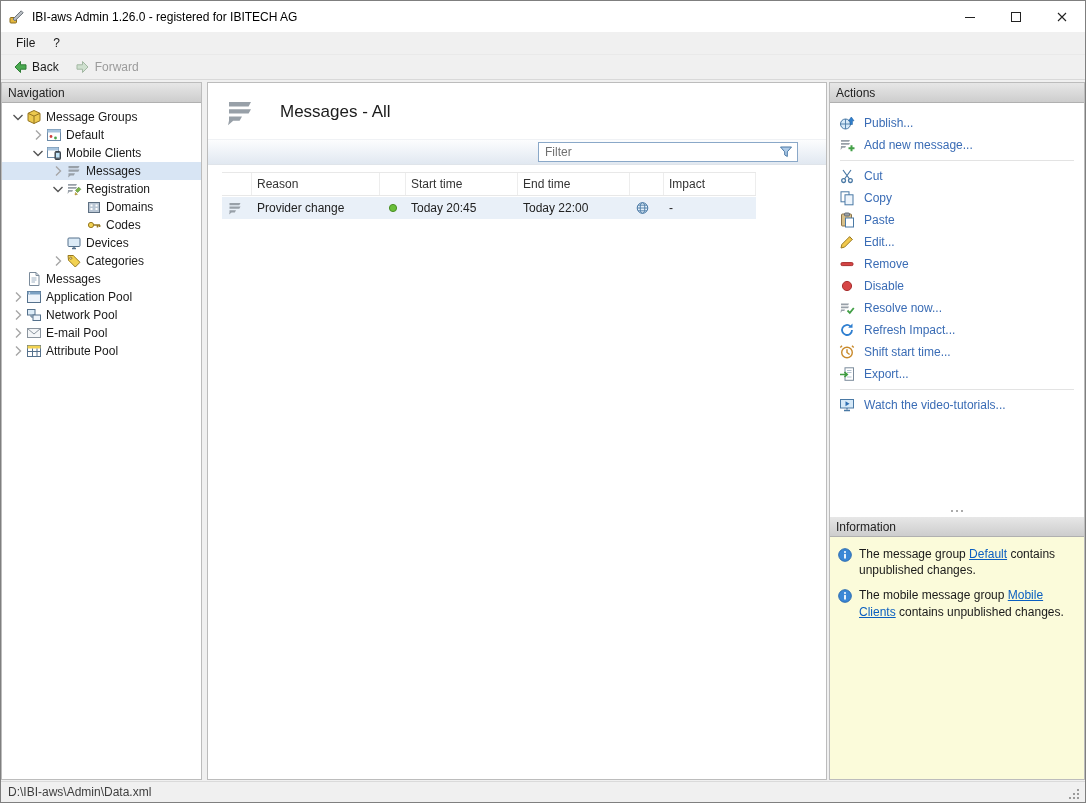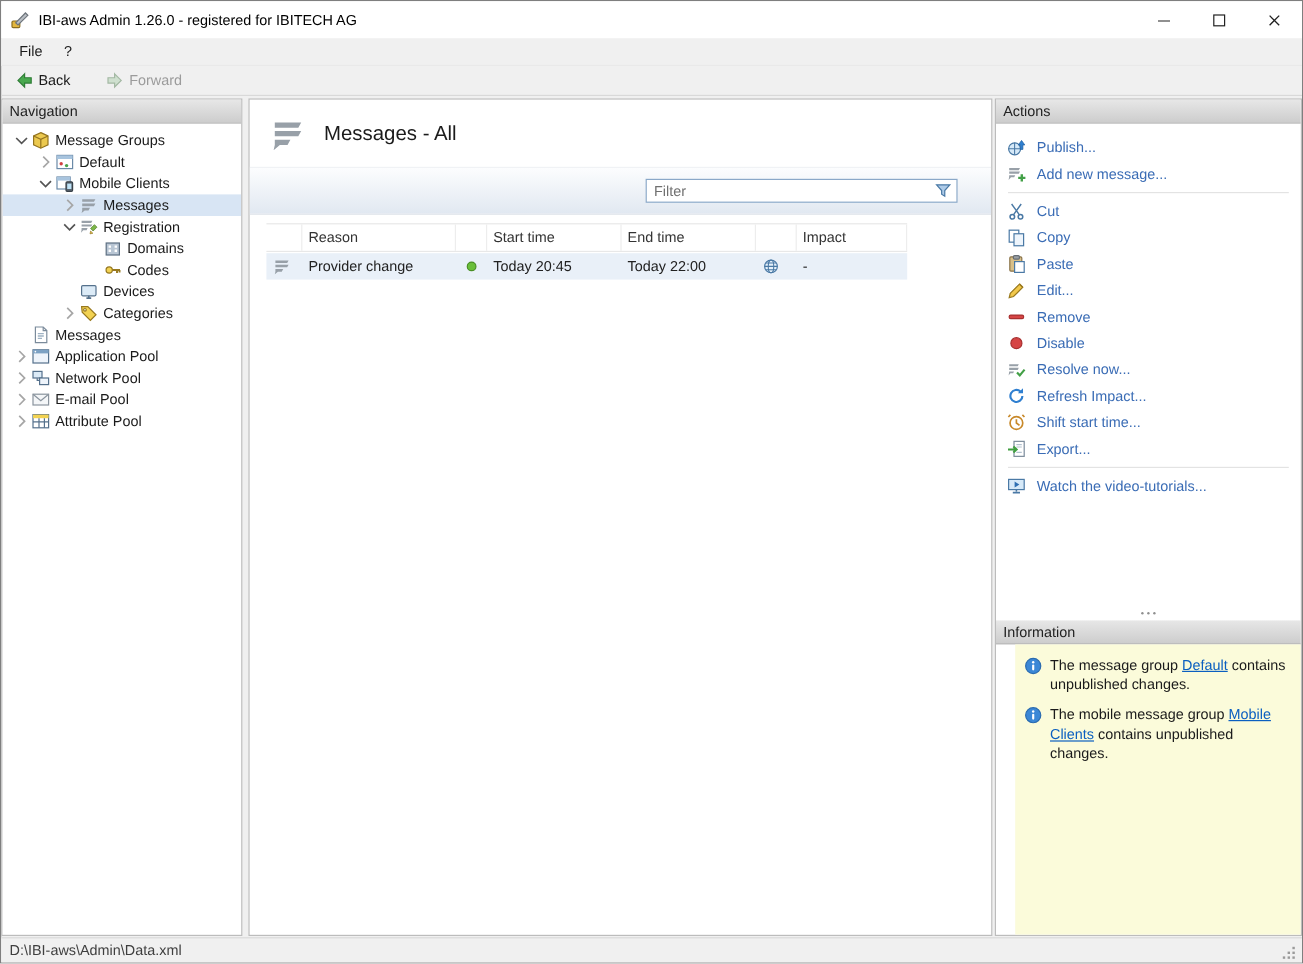--- a/index.html
+++ b/index.html
@@ -13,21 +13,21 @@
   
   .titlebar { height:31px; background:#fff; display:flex; align-items:center; padding-left:8px; flex:0 0 auto; }
   .app-icon { margin-right:7px; }
   .title-text { color:#000; }
   .win-buttons { margin-left:auto; display:flex; height:100%; }
   .win-btn { width:46px; display:flex; align-items:center; justify-content:center; cursor:default; }
 
   
   .menubar { height:23px; background:#f0f0f0; display:flex; align-items:stretch; padding-left:6px; border-bottom:1px solid #e9e9e9; flex:0 0 auto; }
   .menu-item { padding:0 9px; display:flex; align-items:center; }
-  .toolbar { height:25px; display:flex; align-items:center; padding-left:4px; gap:15px; border-bottom:1px solid #d9d9d9; flex:0 0 auto; }
+  .toolbar { height:25px; display:flex; align-items:center; padding-left:4px; gap:2px; border-bottom:1px solid #d9d9d9; flex:0 0 auto; }
   .tool-btn { display:flex; align-items:center; gap:4px; padding:2px 7px; }
   .tool-btn .tool-label { color:#1a1a1a; }
   .tool-btn.disabled .tool-label { color:#9b9b9b; }
 
   
   .content { flex:1 1 auto; display:flex; align-items:stretch; padding:2px 0 1px 0; min-height:0; }
 
   .panel-header { height:20px; flex:0 0 auto; background:linear-gradient(#e7e7e7,#cdcdcd); border-bottom:1px solid #b0b0b0; display:flex; align-items:center; padding-left:6px; color:#222; }
 
   
@@ -38,22 +38,22 @@
   .chev { width:16px; height:16px; flex:0 0 16px; display:inline-flex; align-items:center; justify-content:center; }
   .icon { width:16px; height:16px; display:inline-flex; align-items:center; justify-content:center; flex:0 0 16px; }
   .icon svg { display:block; }
   .tree-label { padding-left:4px; }
 
   
   .main-panel { flex:1 1 auto; background:#fff; border:1px solid #bcbcbc; margin:0 2px 0 5px; display:flex; flex-direction:column; min-width:0; overflow:hidden; }
   .main-header { display:flex; align-items:center; gap:12px; padding:13px 12px 11px 14px; }
   .big-icon { width:36px; height:32px; flex:0 0 36px; }
   .big-icon svg { width:36px; height:32px; }
-  .main-title { font-size:17px; color:#1b1b1b; }
-  .filter-band { height:40px; flex:0 0 auto; background:linear-gradient(#fcfdfe,#e1e8f1); border-top:1px solid #f0f2f5; border-bottom:1px solid #dfe4ea; display:flex; align-items:center; justify-content:flex-end; padding-right:28px; }
+  .main-title { font-size:17px; color:#1b1b1b;margin-left:10px; }
+  .filter-band { height:26px; flex:0 0 auto; background:linear-gradient(#fcfdfe,#e1e8f1); border-top:1px solid #f0f2f5; border-bottom:1px solid #dfe4ea; display:flex; align-items:center; justify-content:flex-end; padding-right:28px; }
   .filter-box { width:260px; height:20px; background:#fff; border:1px solid #8aa8c8; display:flex; align-items:center; }
   .filter-input { flex:1 1 auto; min-width:0; border:0; outline:none; padding:0 6px; font:inherit; color:#333; background:transparent; }
   .filter-input::placeholder { color:#707070; }
   .funnel { margin-right:3px; }
 
   .table-wrap { padding:7px 0 0 14px; }
   .t-grid { display:grid; grid-template-columns:30px 128px 26px 112px 112px 34px 92px; width:534px; }
   .t-head { border-top:1px solid #e8e8e8; border-bottom:1px solid #e8e8e8; }
   .t-head .t-cell { height:22px; border-right:1px solid #ededed; color:#333; }
   .t-cell { display:flex; align-items:center; padding:0 5px; overflow:hidden; white-space:nowrap; }
@@ -61,21 +61,21 @@
   .t-row .t-cell { height:22px; color:#222; }
 
   
   .right-panel { width:256px; flex:0 0 auto; background:#fff; border:1px solid #bcbcbc; display:flex; flex-direction:column; overflow:hidden; }
   .actions-list { padding:9px 4px 0 9px; flex:0 0 auto; }
   .action-item { display:flex; align-items:center; gap:9px; height:22px; color:#3a6cb5; cursor:default; }
   .action-divider { border-top:1px solid #e3e3e3; margin:4px 6px 4px 1px; }
   .actions-fill { flex:1 1 auto; }
   .splitter { height:12px; flex:0 0 auto; display:flex; align-items:center; justify-content:center; gap:3px; }
   .splitter i { width:2px; height:2px; background:#8f8f8f; border-radius:50%; }
-  .info-body { height:242px; flex:0 0 auto; background:#fbfbda; padding:9px 7px; display:flex; flex-direction:column; gap:9px; overflow:hidden;margin-left:16px; }
+  .info-body { height:242px; flex:0 0 auto; background:#fbfbda; padding:9px 7px; display:flex; flex-direction:column; gap:9px; overflow:hidden; }
   .info-item { display:flex; gap:6px; align-items:flex-start; }
   .info-item .icon { margin-top:1px; }
   .info-text { line-height:1.35; color:#1a1a1a; max-width:214px; }
   .info-link { color:#0b5fc0; text-decoration:underline; cursor:pointer; }
 
   
   .statusbar { height:21px; flex:0 0 auto; background:#f0f0f0; border-top:1px solid #dadada; display:flex; align-items:center; padding:0 3px 0 7px; color:#3f3f3f; }
   .resize-grip { margin-left:auto; align-self:flex-end; }
 </style>
 </head>

